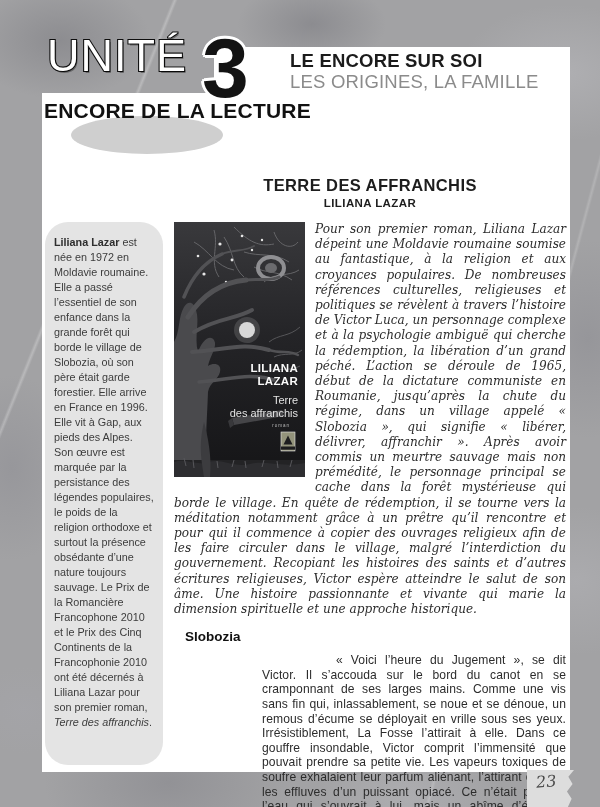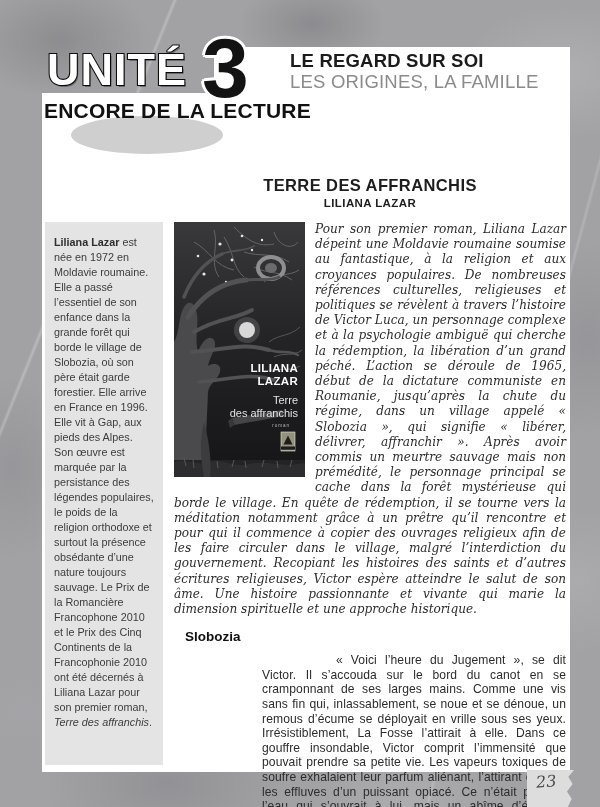--- a/index.html
+++ b/index.html
@@ -20,40 +20,40 @@
       radial-gradient(150px 100px at 68% 99%, rgba(182,182,186,.55), transparent 62%),
       radial-gradient(110px 150px at 2% 58%, rgba(140,140,146,.5), transparent 62%),
       radial-gradient(90px 70px at 4% 88%, rgba(165,165,170,.6), transparent 62%);
   }
   
   .page-topright{position:absolute;left:214px;top:47px;width:356px;height:48px;background:#fff;}
   .page-main{position:absolute;left:42px;top:93px;width:528px;height:679px;background:#fff;}
   .deco-ellipse{position:absolute;left:71px;top:116px;width:152px;height:38px;border-radius:50%;background:#cfcfcf;}
   
   .unite{
-    position:absolute;left:47px;top:47px;font-size:45px;line-height:1;font-weight:bold;
+    position:absolute;left:47px;top:33px;font-size:45px;line-height:1;font-weight:normal;
     letter-spacing:1px;color:#fff;-webkit-text-stroke:2.2px #0e0e0e;paint-order:stroke fill;
     text-shadow:1.5px 1.5px 0 rgba(0,0,0,.35);
   }
   .digit3{
     position:absolute;left:202px;top:26px;font-size:84px;line-height:1;font-weight:bold;color:#131313;
     text-shadow:-3px 0 0 #fff,3px 0 0 #fff,0 -3px 0 #fff,0 3px 0 #fff,-2px -2px 0 #fff,2px -2px 0 #fff,-2px 2px 0 #fff,2px 2px 0 #fff;
   }
   .kicker{position:absolute;left:290px;top:50px;line-height:21px;font-size:18.5px;}
   .kicker .l1{font-weight:bold;color:#1b1b1b;letter-spacing:.2px;}
   .kicker .l2{color:#8b8b8b;letter-spacing:.2px;}
   .section-title{position:absolute;left:44px;top:99px;font-size:21px;font-weight:bold;letter-spacing:.2px;color:#111;}
   
   .article-head{position:absolute;left:174px;top:176px;width:392px;text-align:center;color:#1d1d1d;}
   .article-head .t{font-size:16.5px;font-weight:bold;letter-spacing:.4px;}
   .article-head .a{font-size:11.5px;font-weight:bold;letter-spacing:.4px;margin-top:2px;}
   
   .sidebar{
     position:absolute;left:45px;top:222px;width:118px;height:543px;background:#e4e4e4;
-    box-sizing:border-box;padding:13px 9px;font-size:10.8px;line-height:15px;color:#3c3c3c;
+    box-sizing:border-box;padding:13px 9px;font-size:10.8px;line-height:15px;color:#3c3c3c;border-radius:23px;
   }
   .sidebar b{color:#2e2e2e;}
   .sidebar i{font-style:italic;}
   
   .content{position:absolute;left:174px;top:222px;width:392px;}
   .cover{float:left;width:131px;height:255px;margin:0 10px 4px 0;display:block;}
   .description{
     font-family:"DejaVu Serif","Liberation Serif",serif;font-style:italic;
     font-size:12.1px;line-height:15.2px;text-align:justify;color:#2d2d2d;margin:0;
   }
@@ -78,21 +78,21 @@
 <div class="canvas">
 
   <div class="page-topright"></div>
   <div class="page-main"></div>
   <div class="deco-ellipse"></div>
 
   <div class="unite">UNITÉ</div>
   <div class="digit3">3</div>
 
   <div class="kicker">
-    <div class="l1">LE REGARD SUR SOI</div>
+    <div class="l1">LE ENCORE SUR SOI</div>
     <div class="l2">LES ORIGINES, LA FAMILLE</div>
   </div>
 
   <div class="section-title">ENCORE DE LA LECTURE</div>
 
   <div class="article-head">
     <div class="t">TERRE DES AFFRANCHIS</div>
     <div class="a">LILIANA LAZAR</div>
   </div>
 

